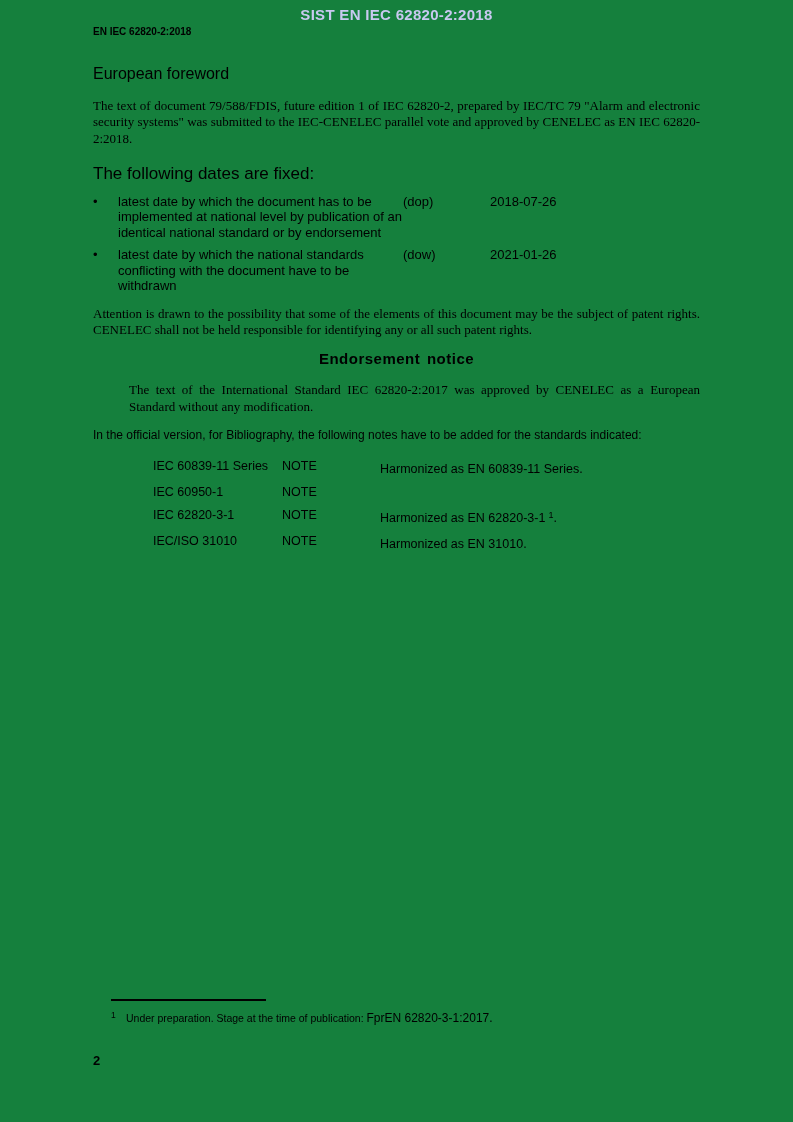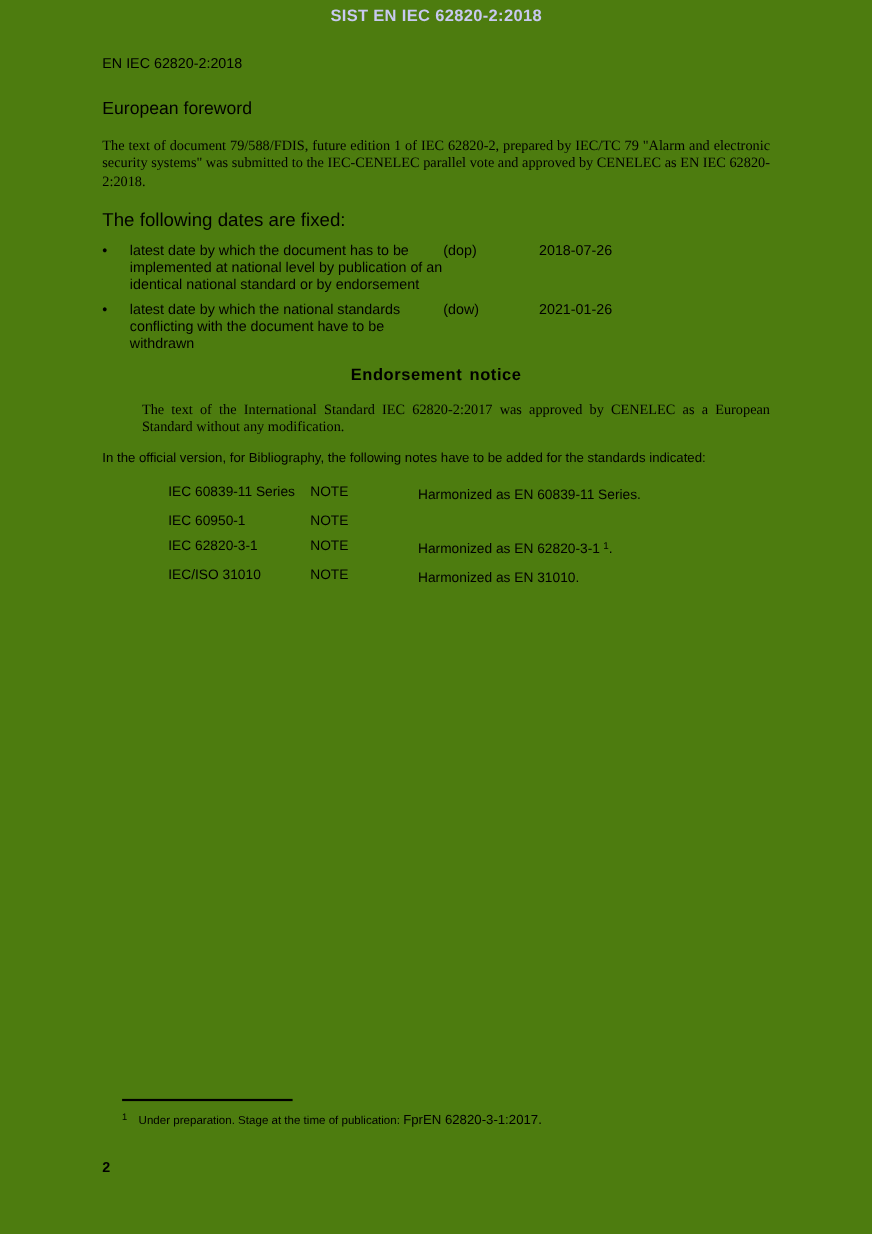--- a/index.html
+++ b/index.html
@@ -1,40 +1,39 @@
 <!DOCTYPE html>
 <html><head>
 <meta charset="utf-8">
 <style>
   * { margin: 0; padding: 0; box-sizing: border-box; }
   html, body { background: #ffffff; }
   .page {
     position: relative;
     width: 793px;
     height: 1122px;
-    background: #4d7c0f;
+    background: #15803d;
     font-family: "Liberation Sans", "DejaVu Sans", sans-serif;
     color: #000000;
     overflow: hidden;
     margin: 0 auto;
   }
   .content { padding: 6px 93px 0 93px; }
 
   .watermark {
     text-align: center;
     font-size: 15px;
     font-weight: bold;
     color: #c8c9f0;
     line-height: 18px;
     letter-spacing: 0.3px;
   }
   .doc-ref {
-    margin-top: 26px;
-    font-size: 13px;
-    font-weight: normal;
+    font-size: 10px;
+    font-weight: bold;
     line-height: 15px;
   }
   .h1 {
     margin-top: 26px;
     font-size: 16px;
     font-weight: normal;
     line-height: 18px;
   }
   .para {
     margin-top: 15px;
@@ -139,20 +138,21 @@
         <span class="date-value">2018-07-26</span>
       </div>
       <div class="date-item">
         <span class="bullet">•</span>
         <span class="date-desc">latest date by which the national standards conflicting with the document have to be withdrawn</span>
         <span class="date-label">(dow)</span>
         <span class="date-value">2021-01-26</span>
       </div>
     </div>
 
+    <p class="para attention">Attention is drawn to the possibility that some of the elements of this document may be the subject of patent rights. CENELEC shall not be held responsible for identifying any or all such patent rights.</p>
 
     <div class="h2">Endorsement notice</div>
 
     <p class="para endorse-para">The text of the International Standard IEC 62820-2:2017 was approved by CENELEC as a European Standard without any modification.</p>
 
     <div class="biblio-intro">In the official version, for Bibliography, the following notes have to be added for the standards indicated:</div>
 
     <div class="notes-table">
       <div class="note-row">
         <span class="note-std">IEC 60839-11 Series</span>

